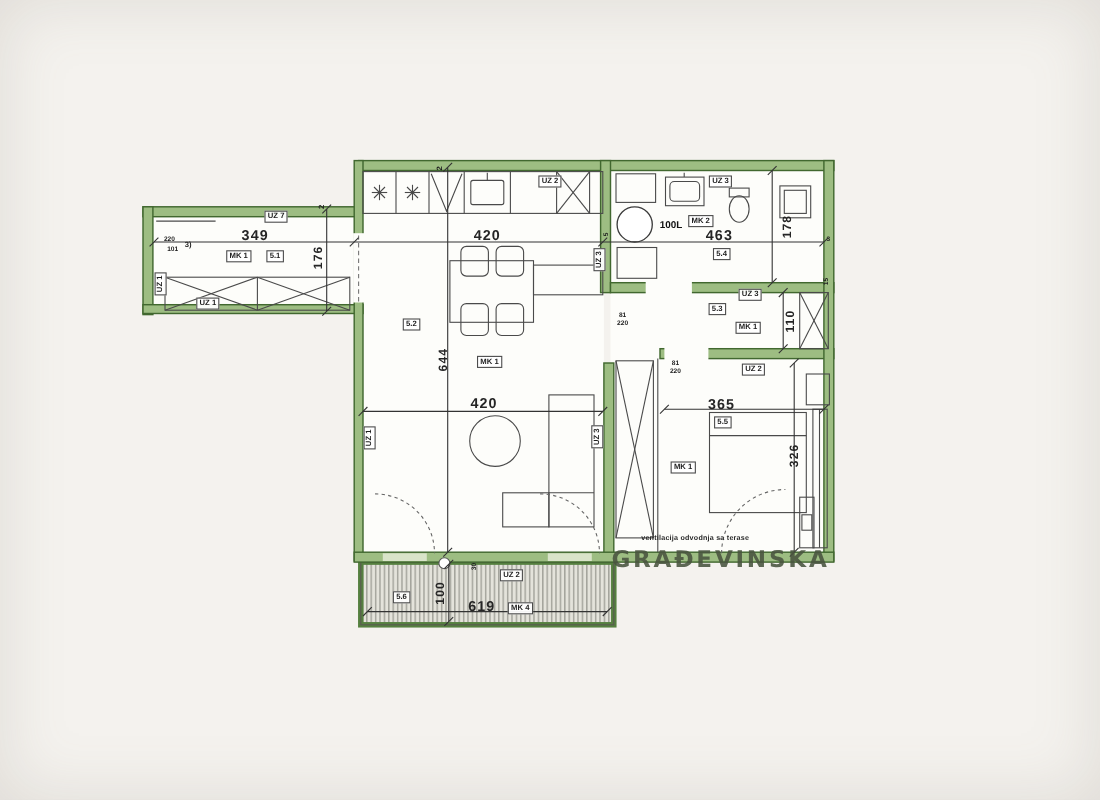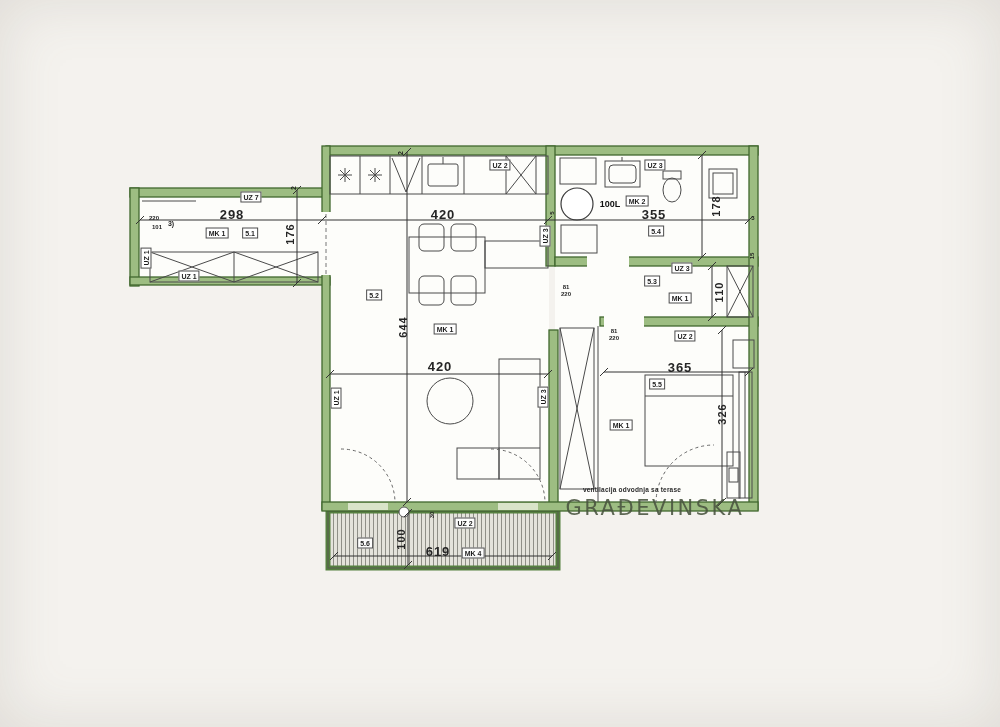--- a/index.html
+++ b/index.html
@@ -8,21 +8,21 @@
         box-shadow:inset 0 0 60px rgba(125,118,105,.18)}
   svg.draw{position:absolute;left:0;top:0}
   .lbl{position:absolute;color:#1f1f1f;white-space:nowrap;transform:translate(-50%,-50%)}
   .rot{transform:translate(-50%,-50%) rotate(-90deg)}
   .dim{font-size:13px;font-weight:700;letter-spacing:1px;color:#252525}
   .dim2{font-size:11px;font-weight:700;letter-spacing:1px;color:#252525}
   .sm{font-size:7px;font-weight:600}
   .xs{font-size:6px;font-weight:600}
   .tag{font-size:7px;line-height:9px;border:1px solid #4c4c4c;background:rgba(255,255,255,.95);
        padding:0 2px;color:#1d1d1d;font-weight:700}
-  .wm{font-size:21px;font-weight:400;letter-spacing:2.5px;color:#49543f;opacity:.88;
+  .wm{font-size:21px;font-weight:700;letter-spacing:2.5px;color:#49543f;opacity:.88;
       font-family:"DejaVu Sans",sans-serif}
   .note{font-size:6.5px;color:#2a2a2a;letter-spacing:.2px;font-weight:600}
   .boilerlbl{font-size:9px;font-weight:700;color:#111}
 </style>
 </head>
 <body>
 
 <div class="page">
 
   <svg class="draw" width="1000" height="727" viewBox="0 0 1000 727">
@@ -218,21 +218,21 @@
     </g>
 
     <g stroke="#666" stroke-width="1" stroke-dasharray="3 3" fill="none">
       <path d="M341,449 A54,54 0 0 1 395,503"></path>
       <path d="M491,449 A54,54 0 0 1 545,503"></path>
       <path d="M656,503 A58,58 0 0 1 714,445"></path>
     </g>
   </svg>
 
   <span class="lbl tag" style="left:251px;top:197px">UZ 7</span>
-  <span class="lbl dim" style="left:232px;top:214px">298</span>
+  <span class="lbl dim" style="left:232px;top:214px">349</span>
   <span class="lbl xs" style="left:154px;top:218px">220</span>
   <span class="lbl xs" style="left:157px;top:227px">101</span>
   <span class="lbl sm" style="left:171px;top:223px">3)</span>
   <span class="lbl tag" style="left:217px;top:233px">MK 1</span>
   <span class="lbl tag" style="left:250px;top:233px">5.1</span>
   <span class="lbl dim2 rot" style="left:290px;top:234px">176</span>
   <span class="lbl tag rot" style="left:146px;top:258px">UZ 1</span>
   <span class="lbl tag" style="left:189px;top:276px">UZ 1</span>
   <span class="lbl sm rot" style="left:293px;top:188px">2</span>
 
@@ -244,37 +244,37 @@
   <span class="lbl dim2 rot" style="left:403px;top:327px">644</span>
   <span class="lbl tag" style="left:445px;top:329px">MK 1</span>
   <span class="lbl dim" style="left:440px;top:366px">420</span>
   <span class="lbl tag rot" style="left:336px;top:398px">UZ 1</span>
   <span class="lbl tag rot" style="left:543px;top:397px">UZ 3</span>
 
   <span class="lbl boilerlbl" style="left:610px;top:204px">100L</span>
   <span class="lbl xs rot" style="left:552px;top:213px">5</span>
   <span class="lbl tag" style="left:655px;top:165px">UZ 3</span>
   <span class="lbl tag" style="left:637px;top:201px">MK 2</span>
-  <span class="lbl dim" style="left:654px;top:214px">355</span>
+  <span class="lbl dim" style="left:654px;top:214px">463</span>
   <span class="lbl tag" style="left:656px;top:231px">5.4</span>
   <span class="lbl dim2 rot" style="left:716px;top:206px">178</span>
   <span class="lbl xs" style="left:753px;top:218px">3</span>
   <span class="lbl xs rot" style="left:752px;top:256px">15</span>
 
   <span class="lbl tag" style="left:682px;top:268px">UZ 3</span>
   <span class="lbl tag" style="left:652px;top:281px">5.3</span>
   <span class="lbl tag" style="left:680px;top:298px">MK 1</span>
   <span class="lbl dim2 rot" style="left:719px;top:292px">110</span>
   <span class="lbl xs" style="left:566px;top:287px">81</span>
   <span class="lbl xs" style="left:566px;top:294px">220</span>
 
   <span class="lbl tag" style="left:685px;top:336px">UZ 2</span>
   <span class="lbl xs" style="left:614px;top:331px">81</span>
   <span class="lbl xs" style="left:614px;top:338px">220</span>
-  <span class="lbl dim" style="left:680px;top:367px">365</span>
+  <span class="lbl dim" style="left:656px;top:367px">365</span>
   <span class="lbl tag" style="left:657px;top:384px">5.5</span>
   <span class="lbl tag" style="left:621px;top:425px">MK 1</span>
   <span class="lbl dim2 rot" style="left:722px;top:414px">326</span>
 
   <span class="lbl note" style="left:632px;top:489px">ventilacija odvodnja sa terase</span>
   <span class="lbl wm" style="left:655px;top:508px">GRAĐEVINSKA</span>
 
   <span class="lbl tag" style="left:365px;top:543px">5.6</span>
   <span class="lbl tag" style="left:465px;top:523px">UZ 2</span>
   <span class="lbl tag" style="left:473px;top:553px">MK 4</span>

